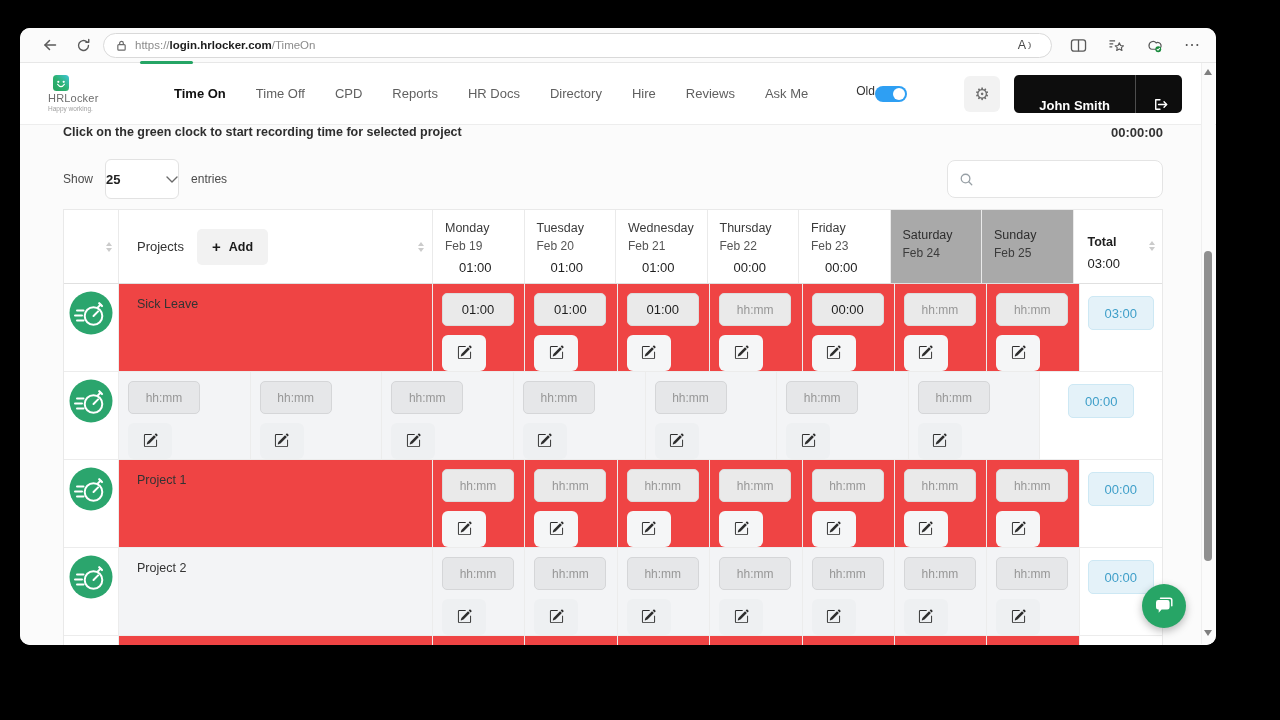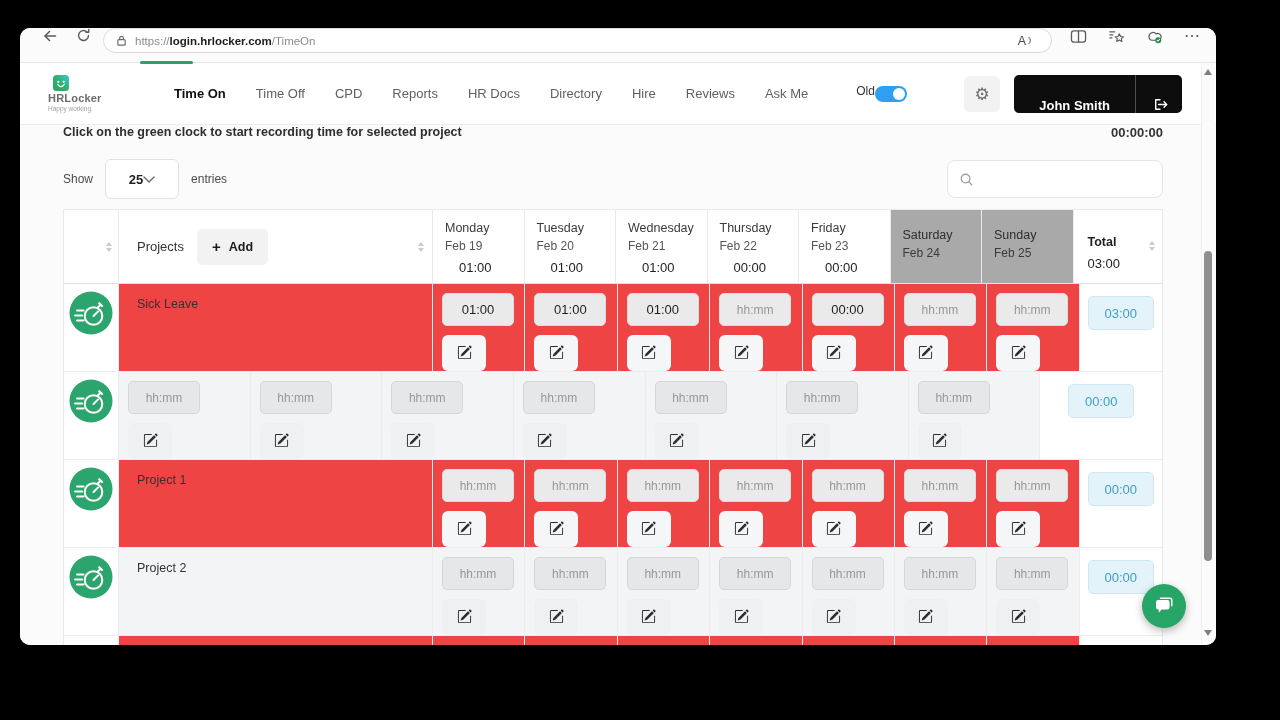--- a/index.html
+++ b/index.html
@@ -2,40 +2,40 @@
 <html><head>
 <meta charset="utf-8">
 <style>
   html,body{margin:0;padding:0}
   body{width:1280px;height:720px;background:#000;overflow:hidden;position:relative;
        font-family:"Liberation Sans","DejaVu Sans",sans-serif;-webkit-font-smoothing:antialiased}
   .window{position:absolute;left:20px;top:28px;width:1196px;height:617px;background:#fff;
           border-radius:10px;overflow:hidden;box-shadow:0 10px 40px rgba(0,0,0,.65)}
   
   .toolbar{position:relative;height:35px;background:#fbfbfb;border-bottom:1px solid #e7e7e7;
-           display:flex;align-items:flex-start;padding:0 16px 0 22px;box-sizing:border-box}
+           display:flex;align-items:center;padding:0 16px 0 22px;box-sizing:border-box}
   .tb-btn{background:none;border:none;padding:0;margin:0;display:flex;align-items:center;cursor:pointer}
   .tb-btn + .tb-btn{margin-left:18px}
   .urlbar{flex:1;height:25px;margin:0 12px;background:#fff;border:1px solid #d9d9d9;border-radius:13px;
           display:flex;align-items:center;padding:0 12px;box-sizing:border-box;min-width:0}
   .url-text{font-size:11.5px;margin-left:8px;white-space:nowrap;overflow:hidden}
   .url-scheme,.url-path{color:#8b8b8b}
   .url-host{color:#1c1c1c;font-weight:700}
   .read-aloud{margin-left:auto;display:flex;align-items:center;gap:2px;font-size:12.5px;color:#4a4a4a;background:none;border:none}
   .tb-icons{display:flex;align-items:center;gap:21px;padding-left:6px}
   .menu-dots{font-size:16px;color:#5a5a5a;line-height:1}
   .green-accent{position:absolute;left:120px;bottom:-2px;width:53px;height:3px;background:#25a565;border-radius:2px;z-index:3}
   
   .page{position:absolute;top:35px;left:0;right:0;bottom:0;background:#fbfbfb;overflow:hidden}
   
   .topnav{height:62px;background:#fff;border-bottom:1px solid #ededed;display:flex;align-items:center;
           padding:0 34px 0 28px;box-sizing:border-box}
   .logo{display:flex;flex-direction:column;width:70px}
   .logo svg{margin-left:5px}
-  .logo-title{font-size:11px;font-weight:700;color:#6d6d6d;margin-top:1px;letter-spacing:.2px}
+  .logo-title{font-size:11px;font-weight:400;color:#6d6d6d;margin-top:1px;letter-spacing:.2px}
   .logo-tag{font-size:6.5px;color:#a0a0a0;margin-top:1px}
   .nav-items{display:flex;gap:30px;margin-left:56px;align-items:center}
   .nav-item{font-size:13px;color:#5f5f5f;background:none;border:none;padding:0;cursor:pointer;white-space:nowrap}
   .nav-item.active{color:#0f0f0f;font-weight:700}
   .old-toggle{margin-left:48px;display:flex;flex-direction:row;align-items:center}
   .old-label{font-size:12px;color:#333;margin-bottom:5px}
   .switch{width:32px;height:16px;border-radius:9px;background:#2e9ff3;position:relative;border:none;cursor:pointer}
   .switch .knob{position:absolute;right:2px;top:2px;width:12px;height:12px;border-radius:50%;background:#fff}
   .gear-btn{margin-left:auto;width:36px;height:36px;border:none;border-radius:6px;background:#f2f2f2;
             color:#6e6e6e;font-size:17px;display:flex;align-items:center;justify-content:center;cursor:pointer;
@@ -47,21 +47,21 @@
   .logout{width:46px;display:flex;align-items:center;justify-content:center}
   
   .instruction-bar{height:28px;display:flex;align-items:flex-start;justify-content:space-between;
                    padding:0 53px 0 43px}
   .instruction{font-size:12.5px;font-weight:700;color:#2e2e2e}
   .timer{font-size:13px;font-weight:600;color:#333}
   
   .controls{margin-top:6px;height:40px;display:flex;align-items:center;padding:0 53px 0 43px}
   .ctl-label{font-size:12px;color:#4a4a4a}
   .page-size{width:72px;height:38px;margin:0 12px;background:#fff;border:1px solid #e2e2e2;border-radius:6px;
-             display:flex;align-items:center;justify-content:center;font-size:13px;font-weight:700;
+             display:flex;align-items:center;justify-content:space-between;font-size:13px;font-weight:700;
              color:#222;cursor:pointer}
   .search-box{margin-left:auto;width:216px;height:38px;background:#fff;border:1px solid #e4e4e4;border-radius:8px;
               display:flex;align-items:center;padding:0 11px;box-sizing:border-box;gap:7px}
   .search-input{flex:1;border:none;outline:none;background:transparent;font-size:13px;color:#333;min-width:0;
                 font-family:"Liberation Sans",sans-serif}
   
   .table{margin:10px 0 0 43px;width:1100px;background:#fff;border:1px solid #e9e9e9;border-bottom:none;box-sizing:border-box}
   .thead{display:flex;height:73px;border-bottom:1px solid #e0e0e0}
   .th{border-right:1px solid #eaeaea;box-sizing:border-box;position:relative}
   .th-icon{width:55px;display:flex;align-items:center;justify-content:flex-end;padding-right:6px}

